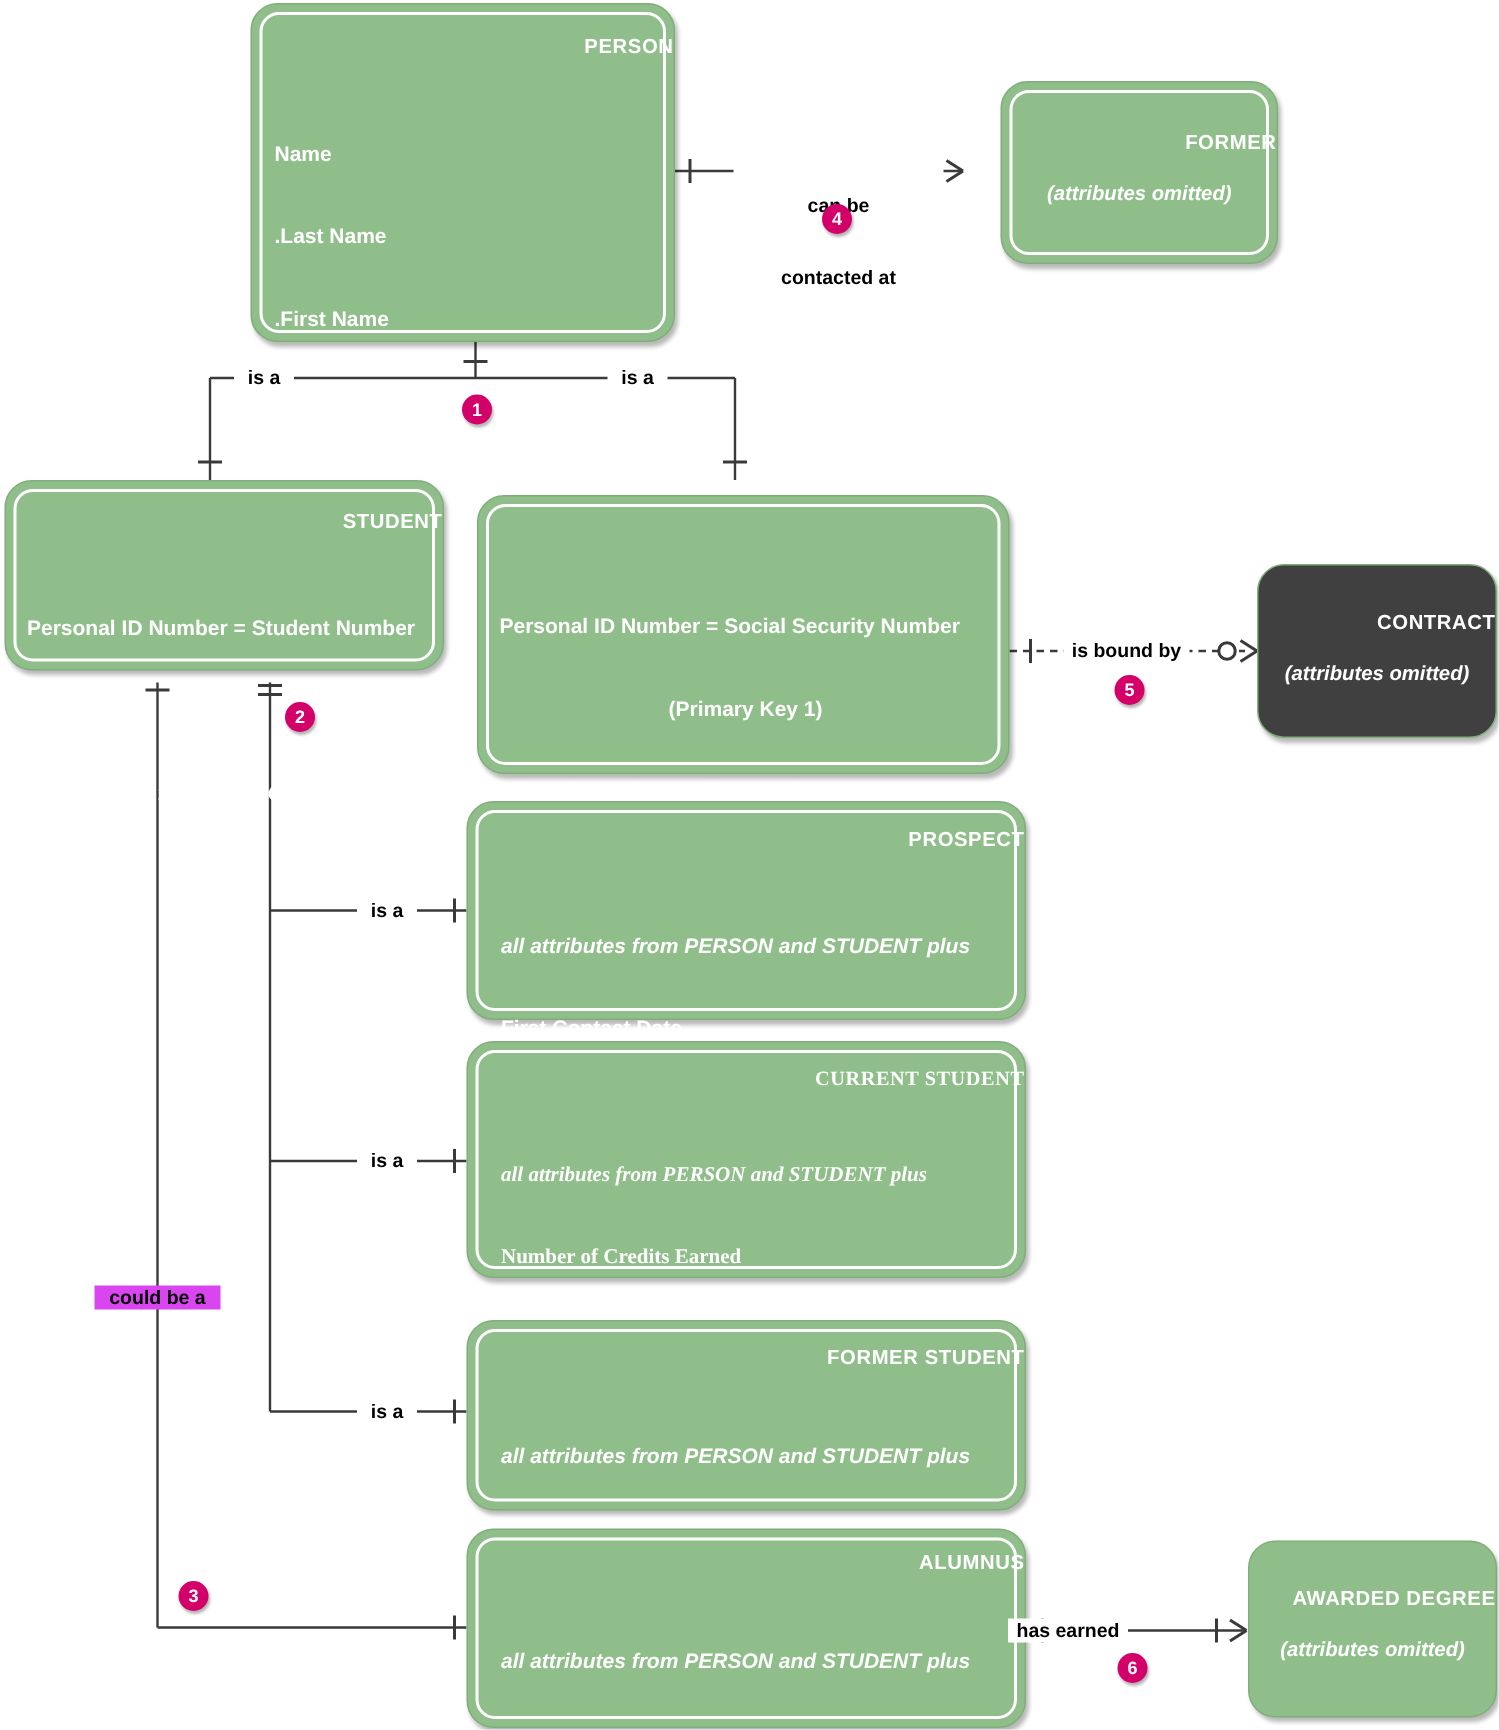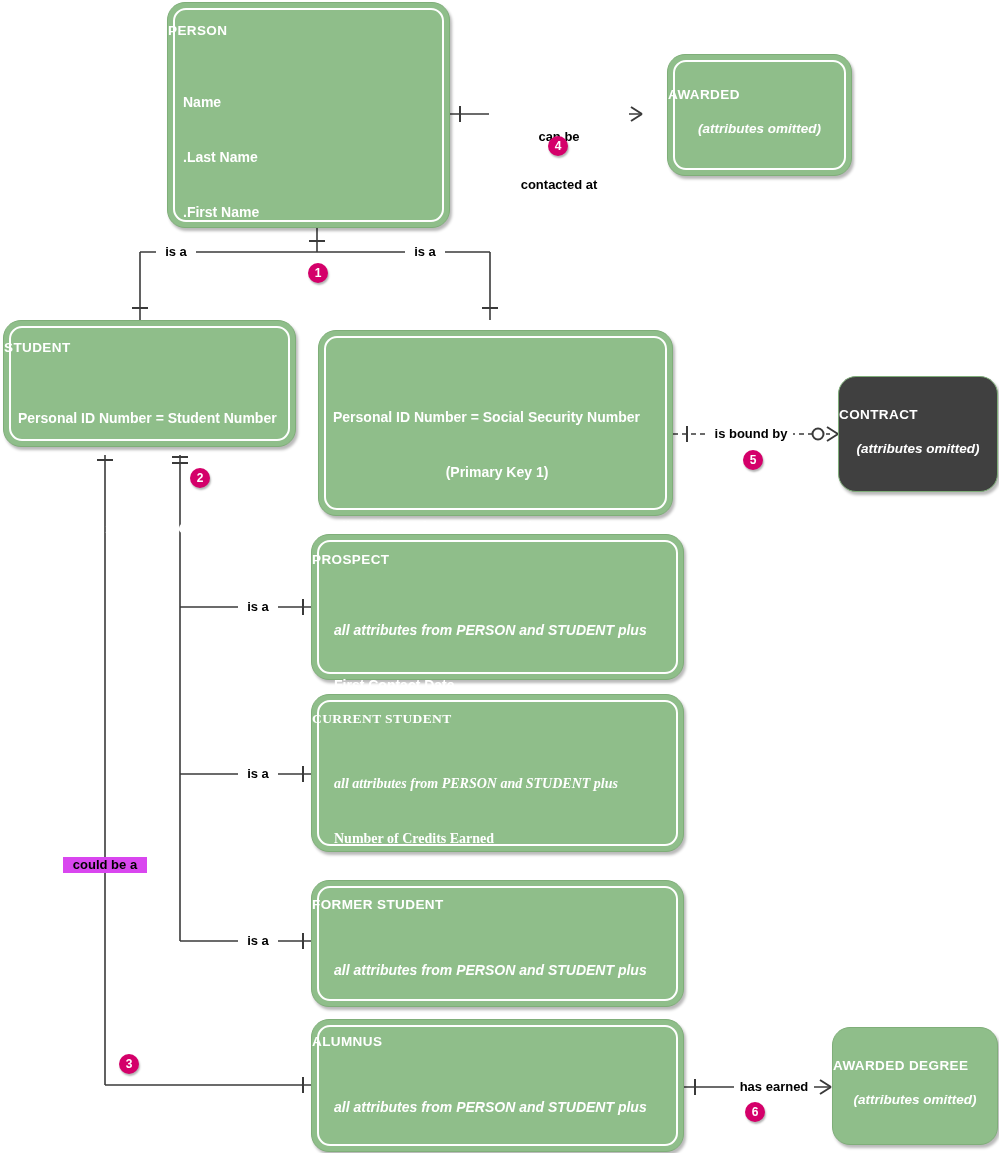--- a/index.html
+++ b/index.html
@@ -34,21 +34,21 @@
     right: 5px;
     bottom: 5px;
     border: 2px solid #ffffff;
     border-radius: 13px;
     pointer-events: none;
   }
   .entity-title {
     position: absolute;
     left: 0;
     right: 0;
-    text-align: left;
+    text-align: right;
     color: #ffffff;
     font-weight: bold;
     font-size: 13.5px;
     letter-spacing: 0.4px;
   }
   .entity-attrs {
     position: absolute;
     color: #ffffff;
     font-weight: bold;
     font-size: 14px;
@@ -157,21 +157,21 @@
       <span class="attr-line">.First Name</span>
       <span class="attr-line">.Middle Initial</span>
       <span class="attr-line">Gender (Subsetting Criteria 1)</span>
       <span class="attr-line">Race (Subsetting Criteria 2)</span>
       <span class="attr-line">Marital Status (Subsetting Criteria 3)</span>
     </div>
   </div>
 
   <div class="entity-box" style="left:667px;top:54px;width:185px;height:122px;background:#8FBE8A;border:1.5px solid #7FAE79;">
     <div class="inner-outline"></div>
-    <div class="entity-title" style="top:32px;">AWARDED</div>
+    <div class="entity-title" style="top:32px;">FORMER</div>
     <div class="omitted" style="top:66px;">(attributes omitted)</div>
   </div>
 
   <div class="entity-box" style="left:3px;top:320px;width:293px;height:127px;background:#8FBE8A;border:1.5px solid #7FAE79;">
     <div class="inner-outline"></div>
     <div class="entity-title" style="top:19px;">STUDENT</div>
     <div class="entity-attrs" style="left:14px;top:52px;right:11px;">
       <span class="attr-line">Personal ID Number = Student Number</span>
       <span class="attr-line right">(Primary Key 1)</span>
       <span class="attr-line italic">all attributes from PERSON</span>
@@ -258,21 +258,21 @@
   <div class="rel-label" style="left:709px;top:426px;width:84px;background:#ffffff;">is bound by</div>
 
   <div class="rel-label" style="left:238px;top:599px;width:40px;background:#ffffff;">is a</div>
 
   <div class="rel-label" style="left:238px;top:766px;width:40px;background:#ffffff;">is a</div>
 
   <div class="rel-label" style="left:238px;top:933px;width:40px;background:#ffffff;">is a</div>
 
   <div class="rel-label" style="left:63px;top:816px;width:84px;background:#d946ef;margin-top:41px;">could be a</div>
 
-  <div class="rel-label" style="left:734px;top:1079px;width:80px;background:#ffffff;">has earned</div>
+  <div class="rel-label" style="left:672px;top:1079px;width:80px;background:#ffffff;">has earned</div>
 
   <div class="badge" style="left:308px;top:263px;background:#D4006A;">1</div>
   <div class="badge" style="left:190px;top:468px;background:#D4006A;">2</div>
   <div class="badge" style="left:119px;top:1054px;background:#D4006A;">3</div>
   <div class="badge" style="left:548px;top:136px;background:#D4006A;">4</div>
   <div class="badge" style="left:743px;top:450px;background:#D4006A;">5</div>
   <div class="badge" style="left:745px;top:1102px;background:#D4006A;">6</div>
 
 </div>
 

